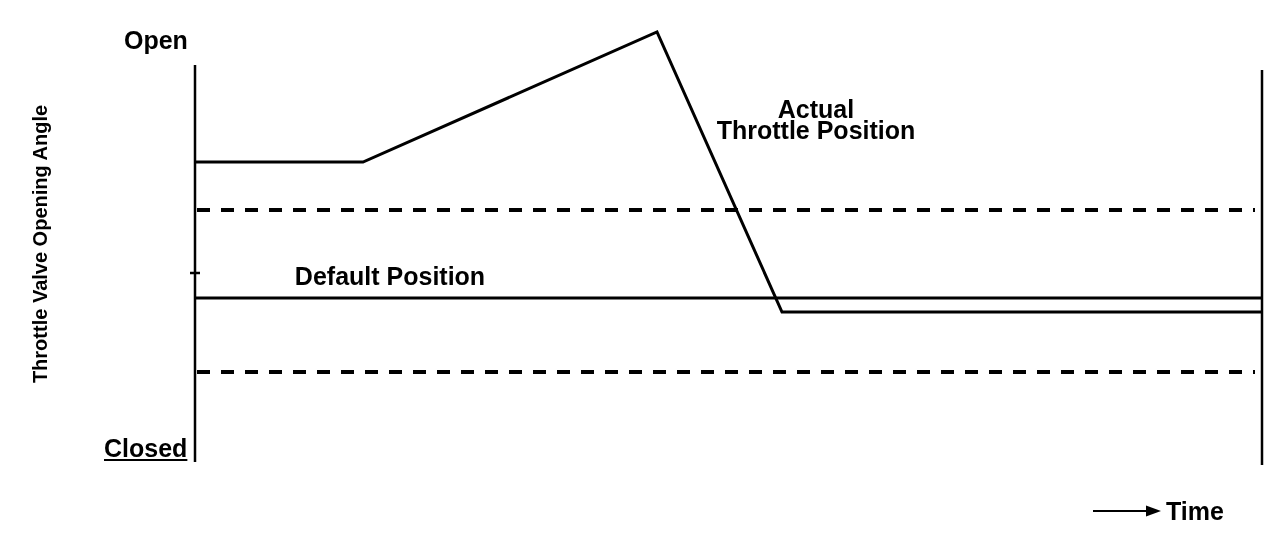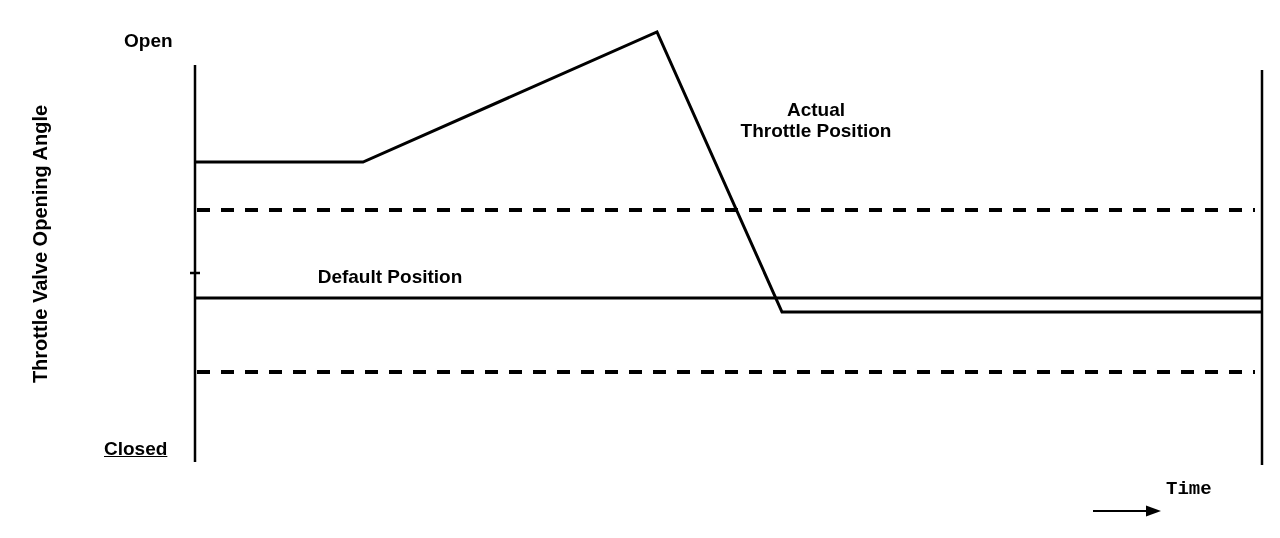--- a/index.html
+++ b/index.html
@@ -26,35 +26,35 @@
     fill: none;
     stroke: #000000;
   }
   .axis       { stroke-width: 2.5; }
   .solid-line { stroke-width: 3; }
   .dashed-line{ stroke-width: 4; stroke-dasharray: 13 11; }
   .arrow-shaft{ stroke-width: 2; }
   .arrow-head { fill: #000000; stroke: none; }
   .lbl {
     position: absolute;
-    font-size: 19px;
+    font-size: 25px;
     line-height: 21px;
     white-space: nowrap;
   }
   .ylab {
     left: 40px;
     top: 244px;
     font-size: 20px;
     transform: translate(-50%, -50%) rotate(-90deg);
   }
   .open-lbl    { left: 124px;  top: 30px; }
   .closed-lbl  { left: 104px;  top: 438px; text-decoration: underline; }
   .default-lbl { left: 390px;  top: 266px; transform: translateX(-50%); }
   .actual-lbl  { left: 816px;  top: 99px;  text-align: center; transform: translateX(-50%); }
-  .time-lbl    { left: 1166px; top: 479px; font-family: Liberation Mono, monospace; }
+  .time-lbl    { left: 1166px; top: 501px; }
 </style>
 </head>
 <body>
 
 <div class="figure">
 
   <svg class="plot" width="1280" height="538" viewBox="0 0 1280 538">
     <polyline class="axis" points="195,65 195,462"></polyline>
     <polyline class="axis" points="190,273 200,273"></polyline>
     <polyline class="axis" points="1262,70 1262,465"></polyline>

